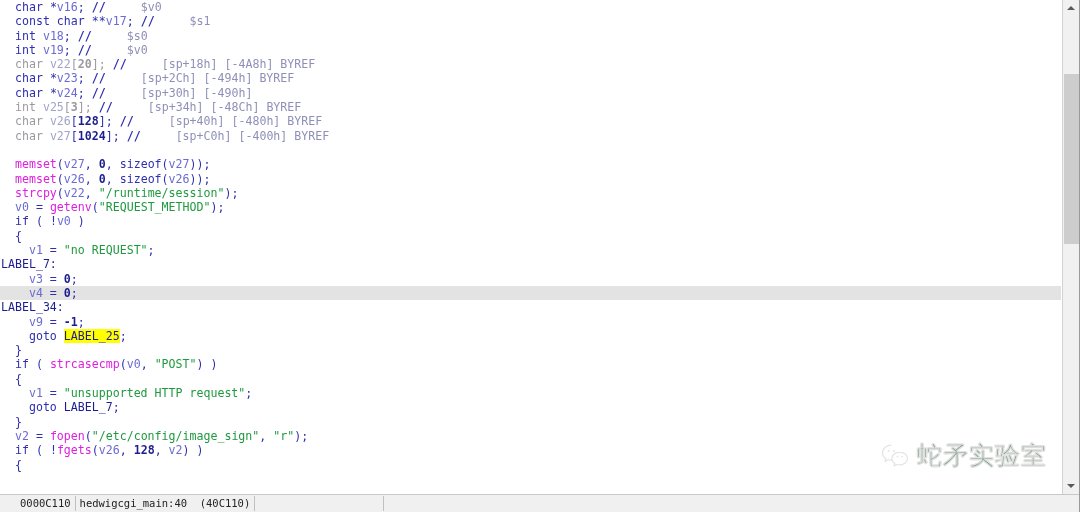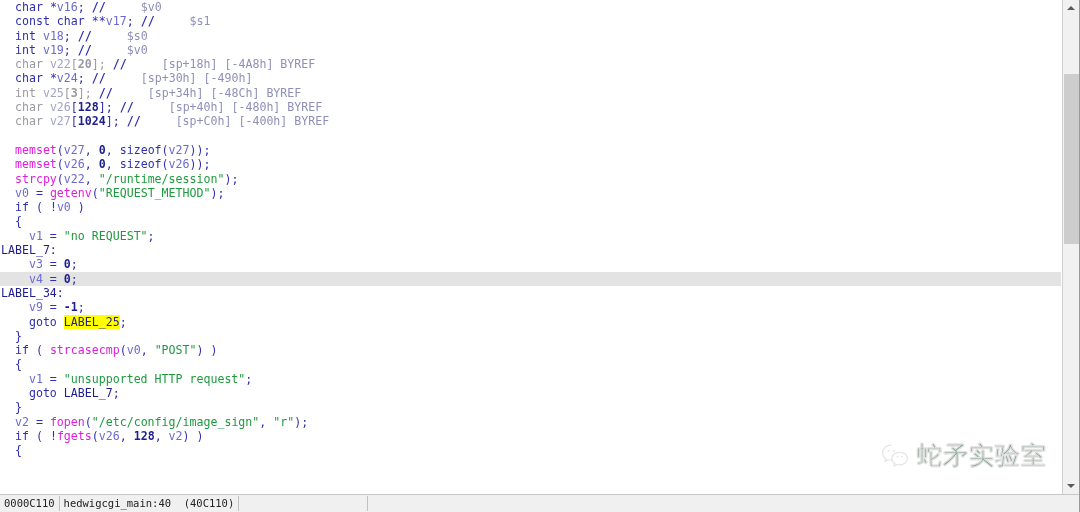--- a/index.html
+++ b/index.html
@@ -126,21 +126,21 @@
     font-size: 10.5px;
     color: #222222;
   }
   .sb-cell {
     height: 15px;
     line-height: 15px;
     padding: 0 4px;
     border-right: 1px solid #c0c0c0;
     white-space: pre;
   }
-  .sb-cell.addr { padding-left: 4px; }
+  .sb-cell.addr { padding-left: 20px; }
   .sb-cell.spacer { flex: 0 0 120px; border-right: 1px solid #c0c0c0; }
   .sb-rest { flex: 1 1 auto; }
 
   
   #watermark {
     position: absolute;
     right: 32px;
     bottom: 22px;
     display: flex;
     align-items: center;
@@ -170,20 +170,21 @@
 
   <div id="code-area">
 
     <div id="code-scroll-region">
       <div id="code-lines">
           <div class="code-line"><span>  </span><span class="kw">char</span><span class="plain"> </span><span class="punct">*</span><span class="var">v16</span><span class="punct">;</span><span class="plain"> </span><span class="cmt-kw">//</span><span class="cmt"> $v0</span></div>
           <div class="code-line"><span>  </span><span class="kw">const char</span><span class="plain"> </span><span class="punct">**</span><span class="var">v17</span><span class="punct">;</span><span class="plain"> </span><span class="cmt-kw">//</span><span class="cmt"> $s1</span></div>
           <div class="code-line"><span>  </span><span class="kw">int</span><span class="plain"> </span><span class="var">v18</span><span class="punct">;</span><span class="plain"> </span><span class="cmt-kw">//</span><span class="cmt"> $s0</span></div>
           <div class="code-line"><span>  </span><span class="kw">int</span><span class="plain"> </span><span class="var">v19</span><span class="punct">;</span><span class="plain"> </span><span class="cmt-kw">//</span><span class="cmt"> $v0</span></div>
           <div class="code-line"><span>  </span><span class="kw-dim">char</span><span class="plain"> </span><span class="var-dim">v22</span><span class="punct-dim">[</span><span class="num-dim">20</span><span class="punct-dim">]</span><span class="punct-dim">;</span><span class="plain"> </span><span class="cmt-kw">//</span><span class="cmt"> [sp+18h] [-4A8h] BYREF</span></div>
+          <div class="code-line"><span>  </span><span class="kw">char</span><span class="plain"> </span><span class="punct">*</span><span class="var">v23</span><span class="punct">;</span><span class="plain"> </span><span class="cmt-kw">//</span><span class="cmt"> [sp+2Ch] [-494h] BYREF</span></div>
           <div class="code-line"><span>  </span><span class="kw">char</span><span class="plain"> </span><span class="punct">*</span><span class="var">v24</span><span class="punct">;</span><span class="plain"> </span><span class="cmt-kw">//</span><span class="cmt"> [sp+30h] [-490h]</span></div>
           <div class="code-line"><span>  </span><span class="kw-dim">int</span><span class="plain"> </span><span class="var-dim">v25</span><span class="punct-dim">[</span><span class="num-dim">3</span><span class="punct-dim">]</span><span class="punct-dim">;</span><span class="plain"> </span><span class="cmt-kw">//</span><span class="cmt"> [sp+34h] [-48Ch] BYREF</span></div>
           <div class="code-line"><span>  </span><span class="kw-dim">char</span><span class="plain"> </span><span class="var-dim">v26</span><span class="punct">[</span><span class="num">128</span><span class="punct">]</span><span class="punct">;</span><span class="plain"> </span><span class="cmt-kw">//</span><span class="cmt"> [sp+40h] [-480h] BYREF</span></div>
           <div class="code-line"><span>  </span><span class="kw-dim">char</span><span class="plain"> </span><span class="var-dim">v27</span><span class="punct">[</span><span class="num">1024</span><span class="punct">]</span><span class="punct">;</span><span class="plain"> </span><span class="cmt-kw">//</span><span class="cmt"> [sp+C0h] [-400h] BYREF</span></div>
           <div class="code-line blank">&nbsp;</div>
           <div class="code-line"><span>  </span><span class="fn-lib">memset</span><span class="punct">(</span><span class="var">v27</span><span class="punct">, </span><span class="num">0</span><span class="punct">, </span><span class="kw">sizeof</span><span class="punct">(</span><span class="var">v27</span><span class="punct">));</span></div>
           <div class="code-line"><span>  </span><span class="fn-lib">memset</span><span class="punct">(</span><span class="var">v26</span><span class="punct">, </span><span class="num">0</span><span class="punct">, </span><span class="kw">sizeof</span><span class="punct">(</span><span class="var">v26</span><span class="punct">));</span></div>
           <div class="code-line"><span>  </span><span class="fn-lib">strcpy</span><span class="punct">(</span><span class="var">v22</span><span class="punct">, </span><span class="str">"/runtime/session"</span><span class="punct">);</span></div>
           <div class="code-line"><span>  </span><span class="var">v0</span><span class="punct"> = </span><span class="fn-lib">getenv</span><span class="punct">(</span><span class="str">"REQUEST_METHOD"</span><span class="punct">);</span></div>
           <div class="code-line"><span>  </span><span class="kw">if</span><span class="punct"> ( </span><span class="punct">!</span><span class="var">v0</span><span class="punct"> )</span></div>

